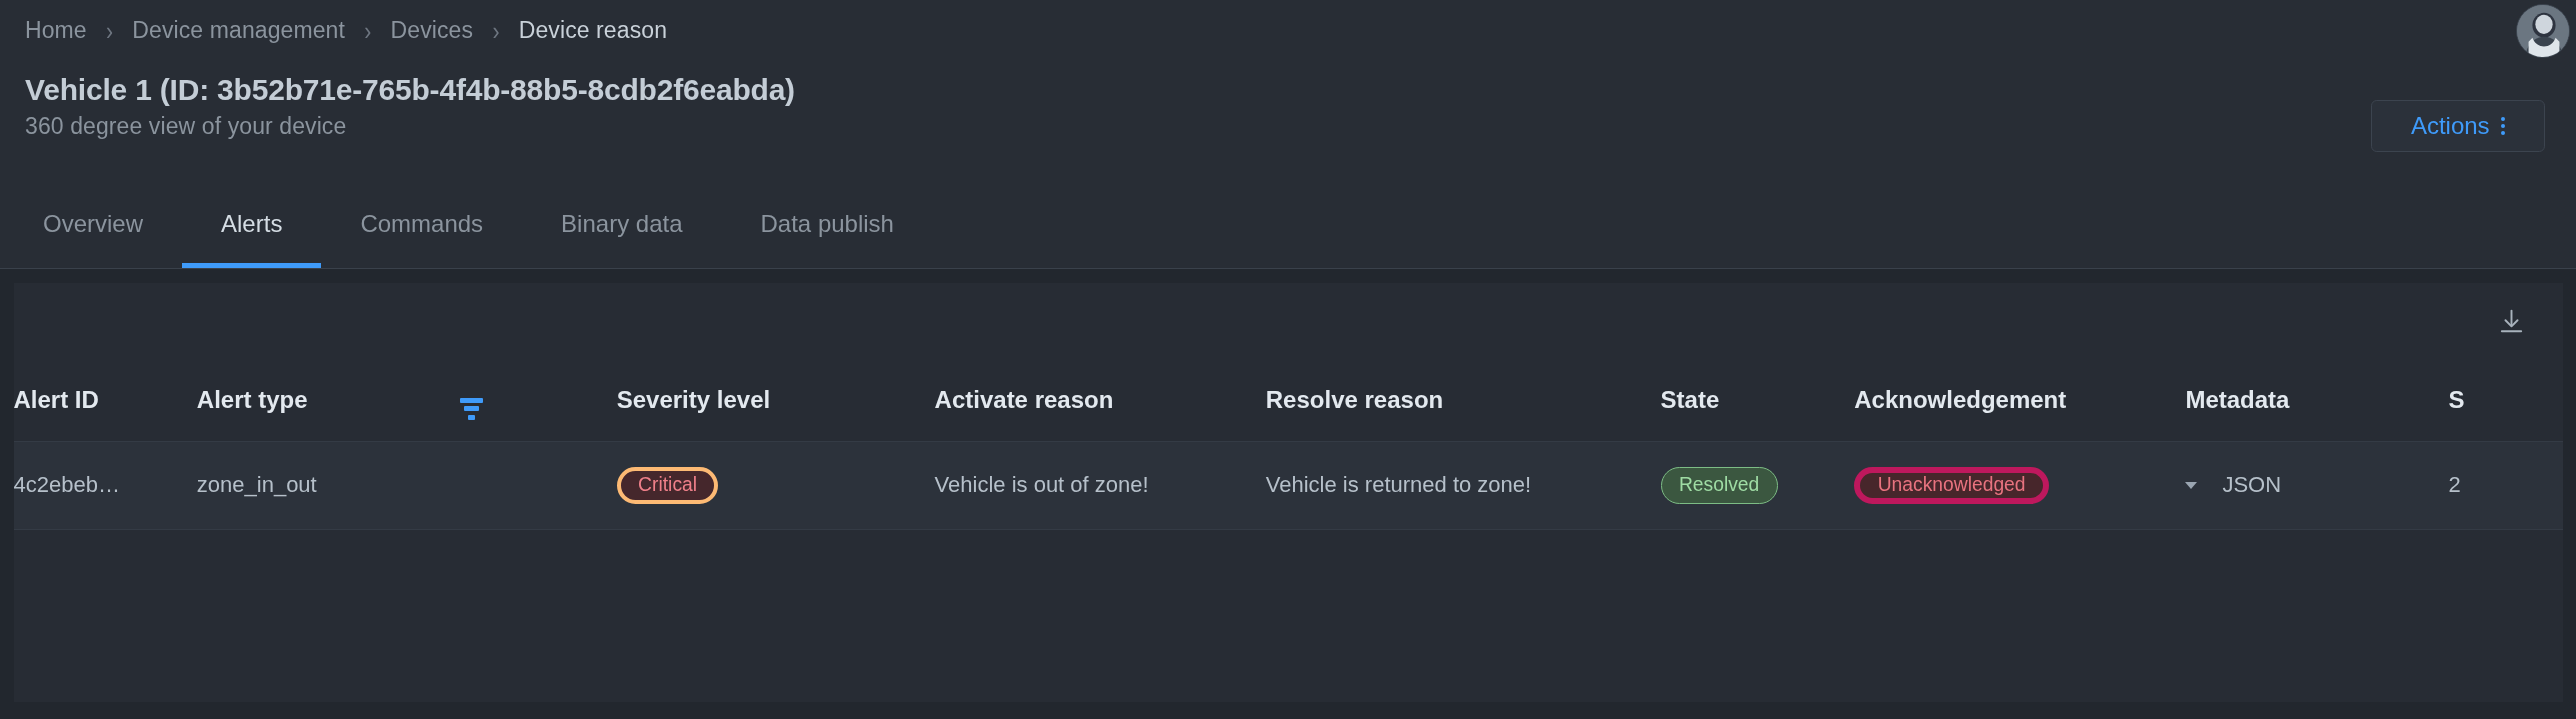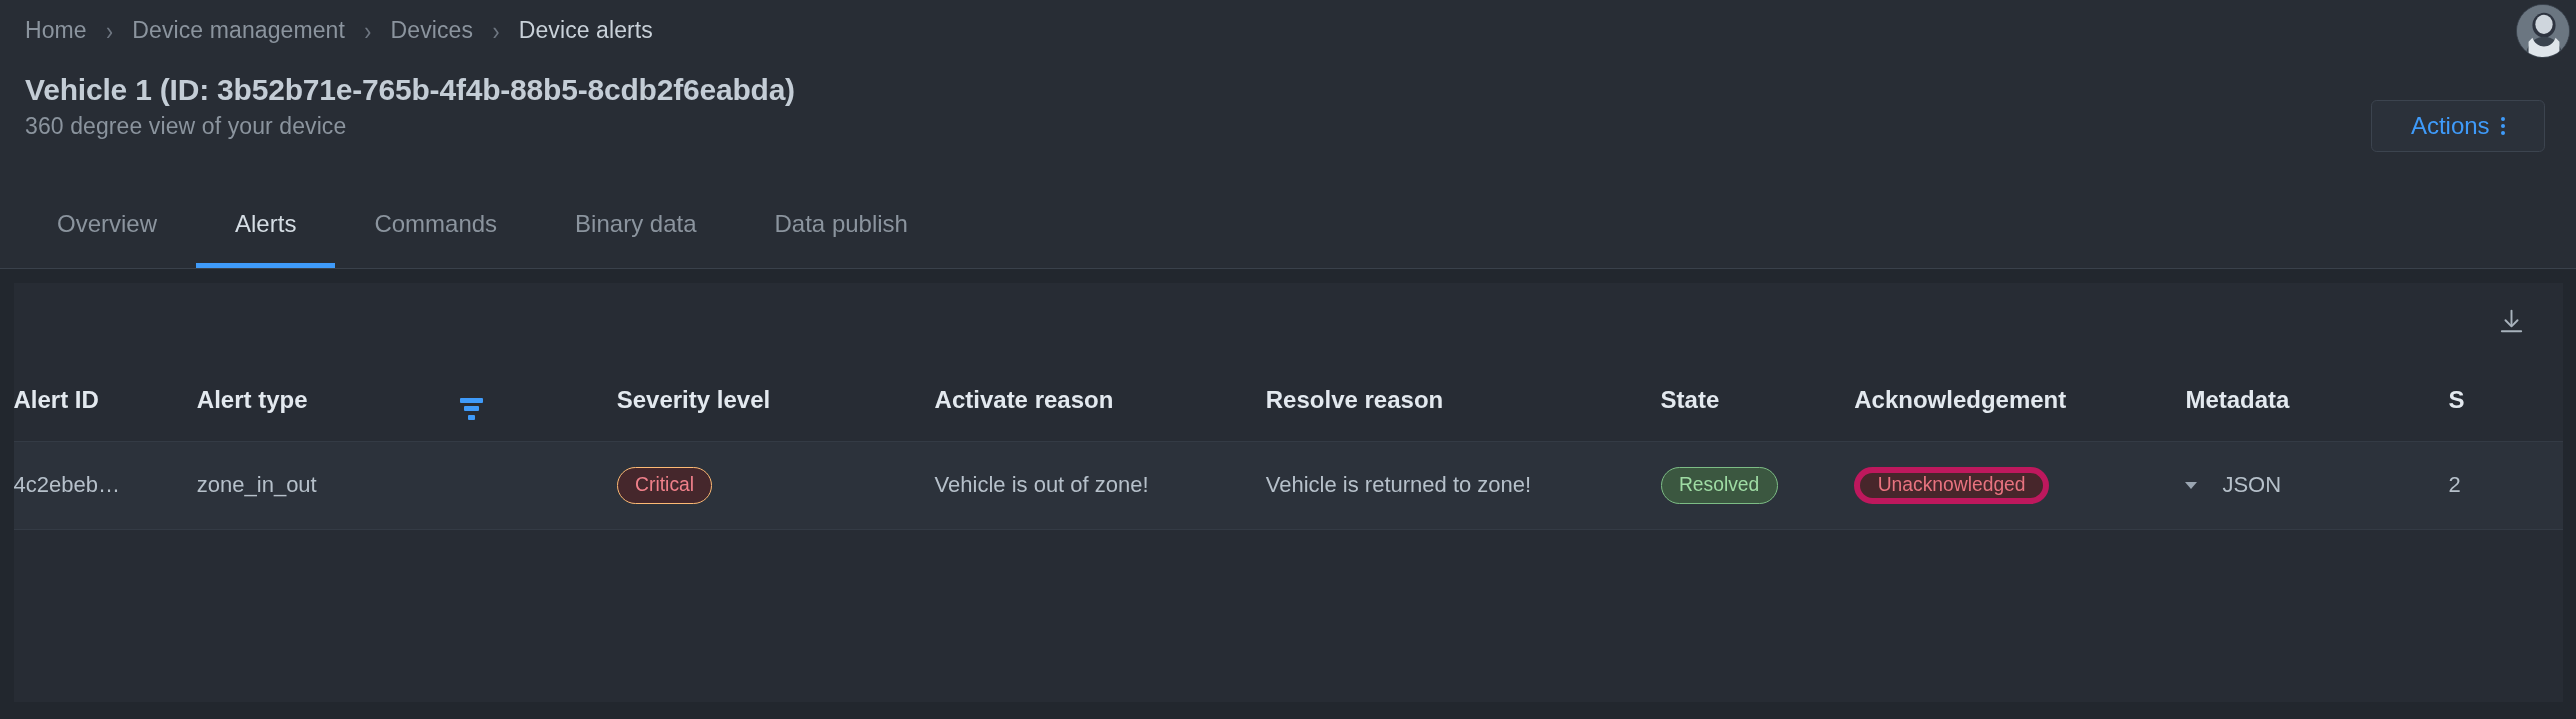--- a/index.html
+++ b/index.html
@@ -103,21 +103,21 @@
     display: block;
   }
 
   
   .tabs-bar {
     height: 90px;
     background: #282d35;
     border-bottom: 1px solid #3a414b;
     display: flex;
     align-items: stretch;
-    padding-left: 18px;
+    padding-left: 4px;
   }
   .tab {
     display: flex;
     align-items: center;
     justify-content: center;
     padding: 0 39px;
     font-size: 24px;
     color: #8b949e;
     position: relative;
     cursor: pointer;
@@ -205,21 +205,21 @@
     justify-content: center;
     height: 37px;
     padding: 0 17.4px;
     border-radius: 18.4px;
     font-size: 19.3px;
     white-space: nowrap;
   }
   .pill-critical {
     color: #f0808a;
     background: #45272c;
-    border: 1px solid #fdba74;
+    border: 4px solid #fdba74;
   }
   .pill-resolved {
     color: #9fdca4;
     background: #3b5740;
     border: 1px solid #7dbd85;
   }
   .pill-unack {
     color: #e8737f;
     background: #47262b;
     border: 6px solid #be185d;
@@ -255,21 +255,21 @@
 <body>
 
 <div class="breadcrumb-bar">
   <nav style="display:flex;align-items:center;">
     <span class="crumb">Home</span>
     <span class="crumb-sep">›</span>
     <span class="crumb">Device management</span>
     <span class="crumb-sep">›</span>
     <span class="crumb">Devices</span>
     <span class="crumb-sep">›</span>
-    <span class="crumb current">Device alerts</span>
+    <span class="crumb current">Device reason</span>
   </nav>
 
   <div class="avatar">
     <svg width="54" height="54" viewBox="0 0 56 56">
       <rect width="56" height="56" fill="#6b7681"></rect>
       <ellipse cx="28" cy="21" rx="12" ry="13" fill="#2e3440"></ellipse>
       <ellipse cx="28" cy="20" rx="9" ry="10" fill="#cfd6dd"></ellipse>
       <path d="M8 56 C10 40 18 33 28 33 C38 33 46 40 48 56 Z" fill="#3a434e"></path>
       <path d="M16 34 C20 46 36 46 40 34 L44 38 L44 56 L12 56 L12 38 Z" fill="#dfe5ea"></path>
     </svg>

